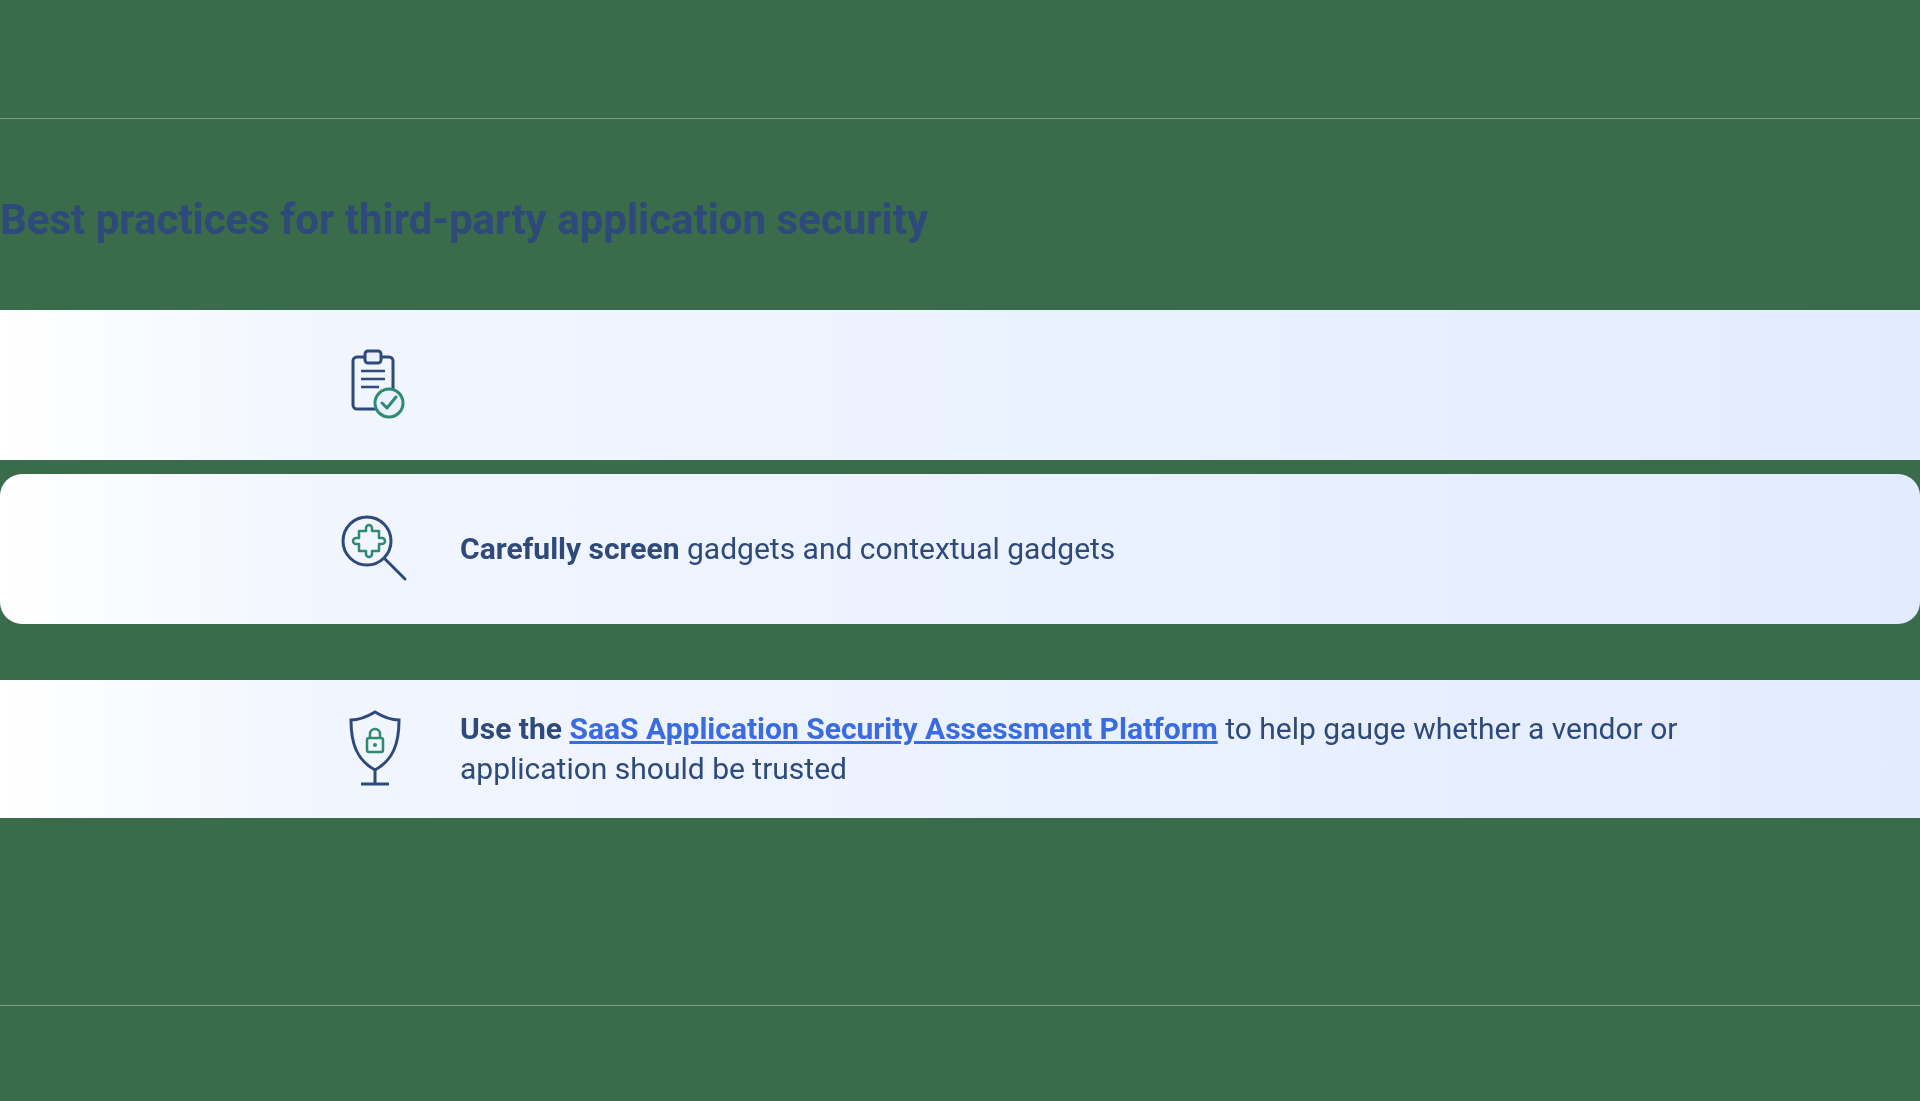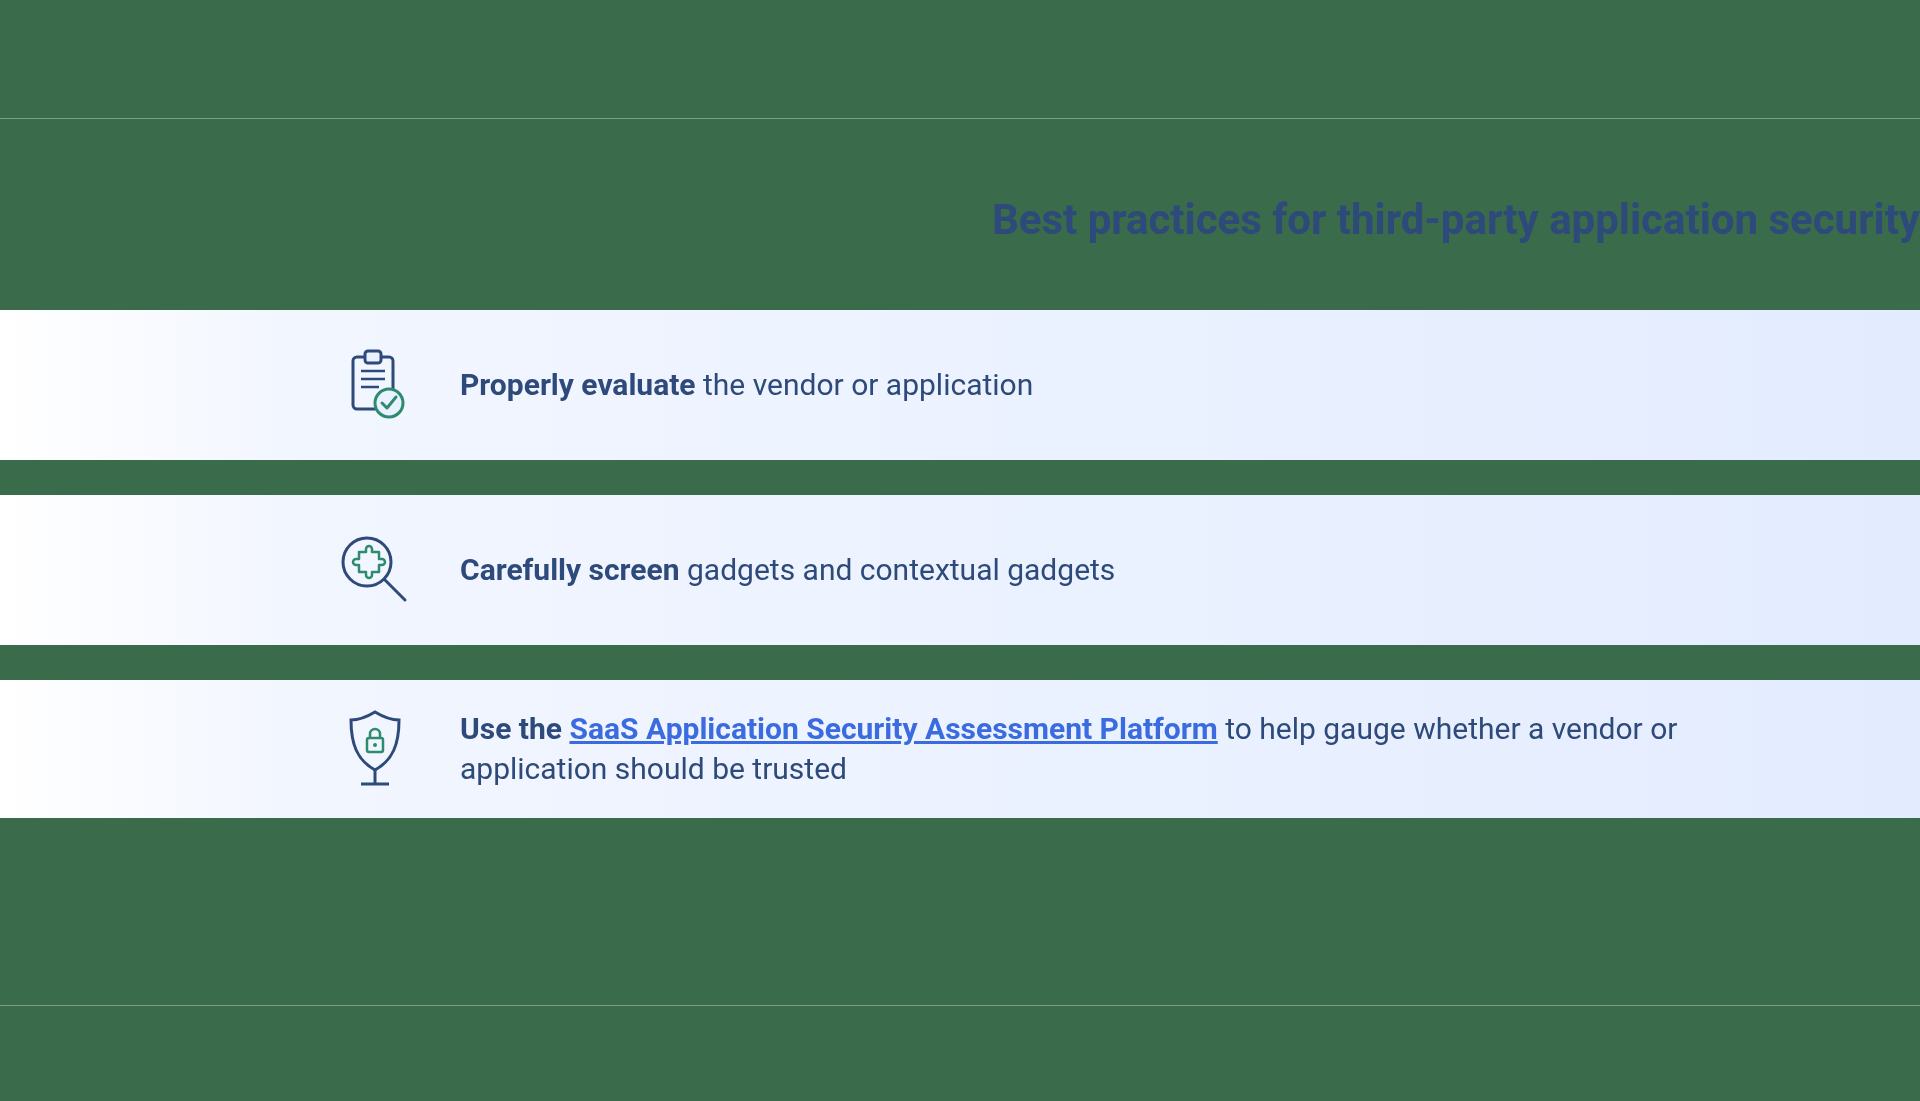--- a/index.html
+++ b/index.html
@@ -15,38 +15,38 @@
       left: 0; right: 0;
       height: 1px;
       background: rgba(255,255,255,0.35);
     }
     .rule.top { top: 118px; }
     .rule.bottom { top: 1005px; }
     .title {
       position: absolute;
       top: 195px;
       left: 0; right: 0;
-      text-align: right;
+      text-align: left;
       font-size: 42px;
       font-weight: 700;
       color: #2d4a7a;
     }
     .card {
       position: absolute;
       left: 0; right: 0;
       height: 150px;
       background: linear-gradient(90deg, #ffffff 0%, #f2f6ff 15%, #eaf1ff 60%, #e3ecff 100%);
       display: flex;
       align-items: center;
       padding-left: 330px;
       padding-right: 120px;
       gap: 40px;
     }
     .card.c1 { top: 310px; }
-    .card.c2 { top: 495px; }
+    .card.c2 { top: 474px; border-radius: 22px; }
     .card.c3 { top: 680px; height: 138px; }
     .icon-box {
       width: 90px;
       height: 90px;
       flex-shrink: 0;
       display: flex;
       align-items: center;
       justify-content: center;
     }
     .card-text {
@@ -75,23 +75,20 @@
     <svg width="80" height="80" viewBox="0 0 80 80" fill="none">
       <rect x="18" y="12" width="40" height="52" rx="4" stroke="#2d4a7a" stroke-width="3"></rect>
       <rect x="30" y="6" width="16" height="12" rx="3" fill="#eaf1ff" stroke="#2d4a7a" stroke-width="3"></rect>
       <line x1="26" y1="26" x2="50" y2="26" stroke="#2d4a7a" stroke-width="2.5"></line>
       <line x1="26" y1="34" x2="50" y2="34" stroke="#2d4a7a" stroke-width="2.5"></line>
       <line x1="26" y1="42" x2="44" y2="42" stroke="#2d4a7a" stroke-width="2.5"></line>
       <circle cx="54" cy="58" r="14" fill="#eaf1ff" stroke="#2e8b6f" stroke-width="3"></circle>
       <path d="M47 58 L52 63 L61 52" stroke="#2e8b6f" stroke-width="3" fill="none" stroke-linecap="round" stroke-linejoin="round"></path>
     </svg>
   </div>
-  <div class="card-text">
-    <span class="bold">Properly evaluate</span><span> the vendor or application</span>
-  </div>
 </div>
 
 <div class="card c2">
   <div class="icon-box">
     <svg width="84" height="84" viewBox="0 0 84 84" fill="none">
       <circle cx="34" cy="34" r="24" stroke="#2d4a7a" stroke-width="3"></circle>
       <line x1="52" y1="52" x2="72" y2="72" stroke="#2d4a7a" stroke-width="3" stroke-linecap="round"></line>
       <path d="M26 24 h7 v-3 a3 3 0 0 1 6 0 v3 h7 v7 h3 a3 3 0 0 1 0 6 h-3 v7 h-7 v3 a3 3 0 0 1 -6 0 v-3 h-7 v-7 h-3 a3 3 0 0 1 0 -6 h3 z" stroke="#2e8b6f" stroke-width="2.5" fill="none" stroke-linejoin="round"></path>
     </svg>
   </div>

